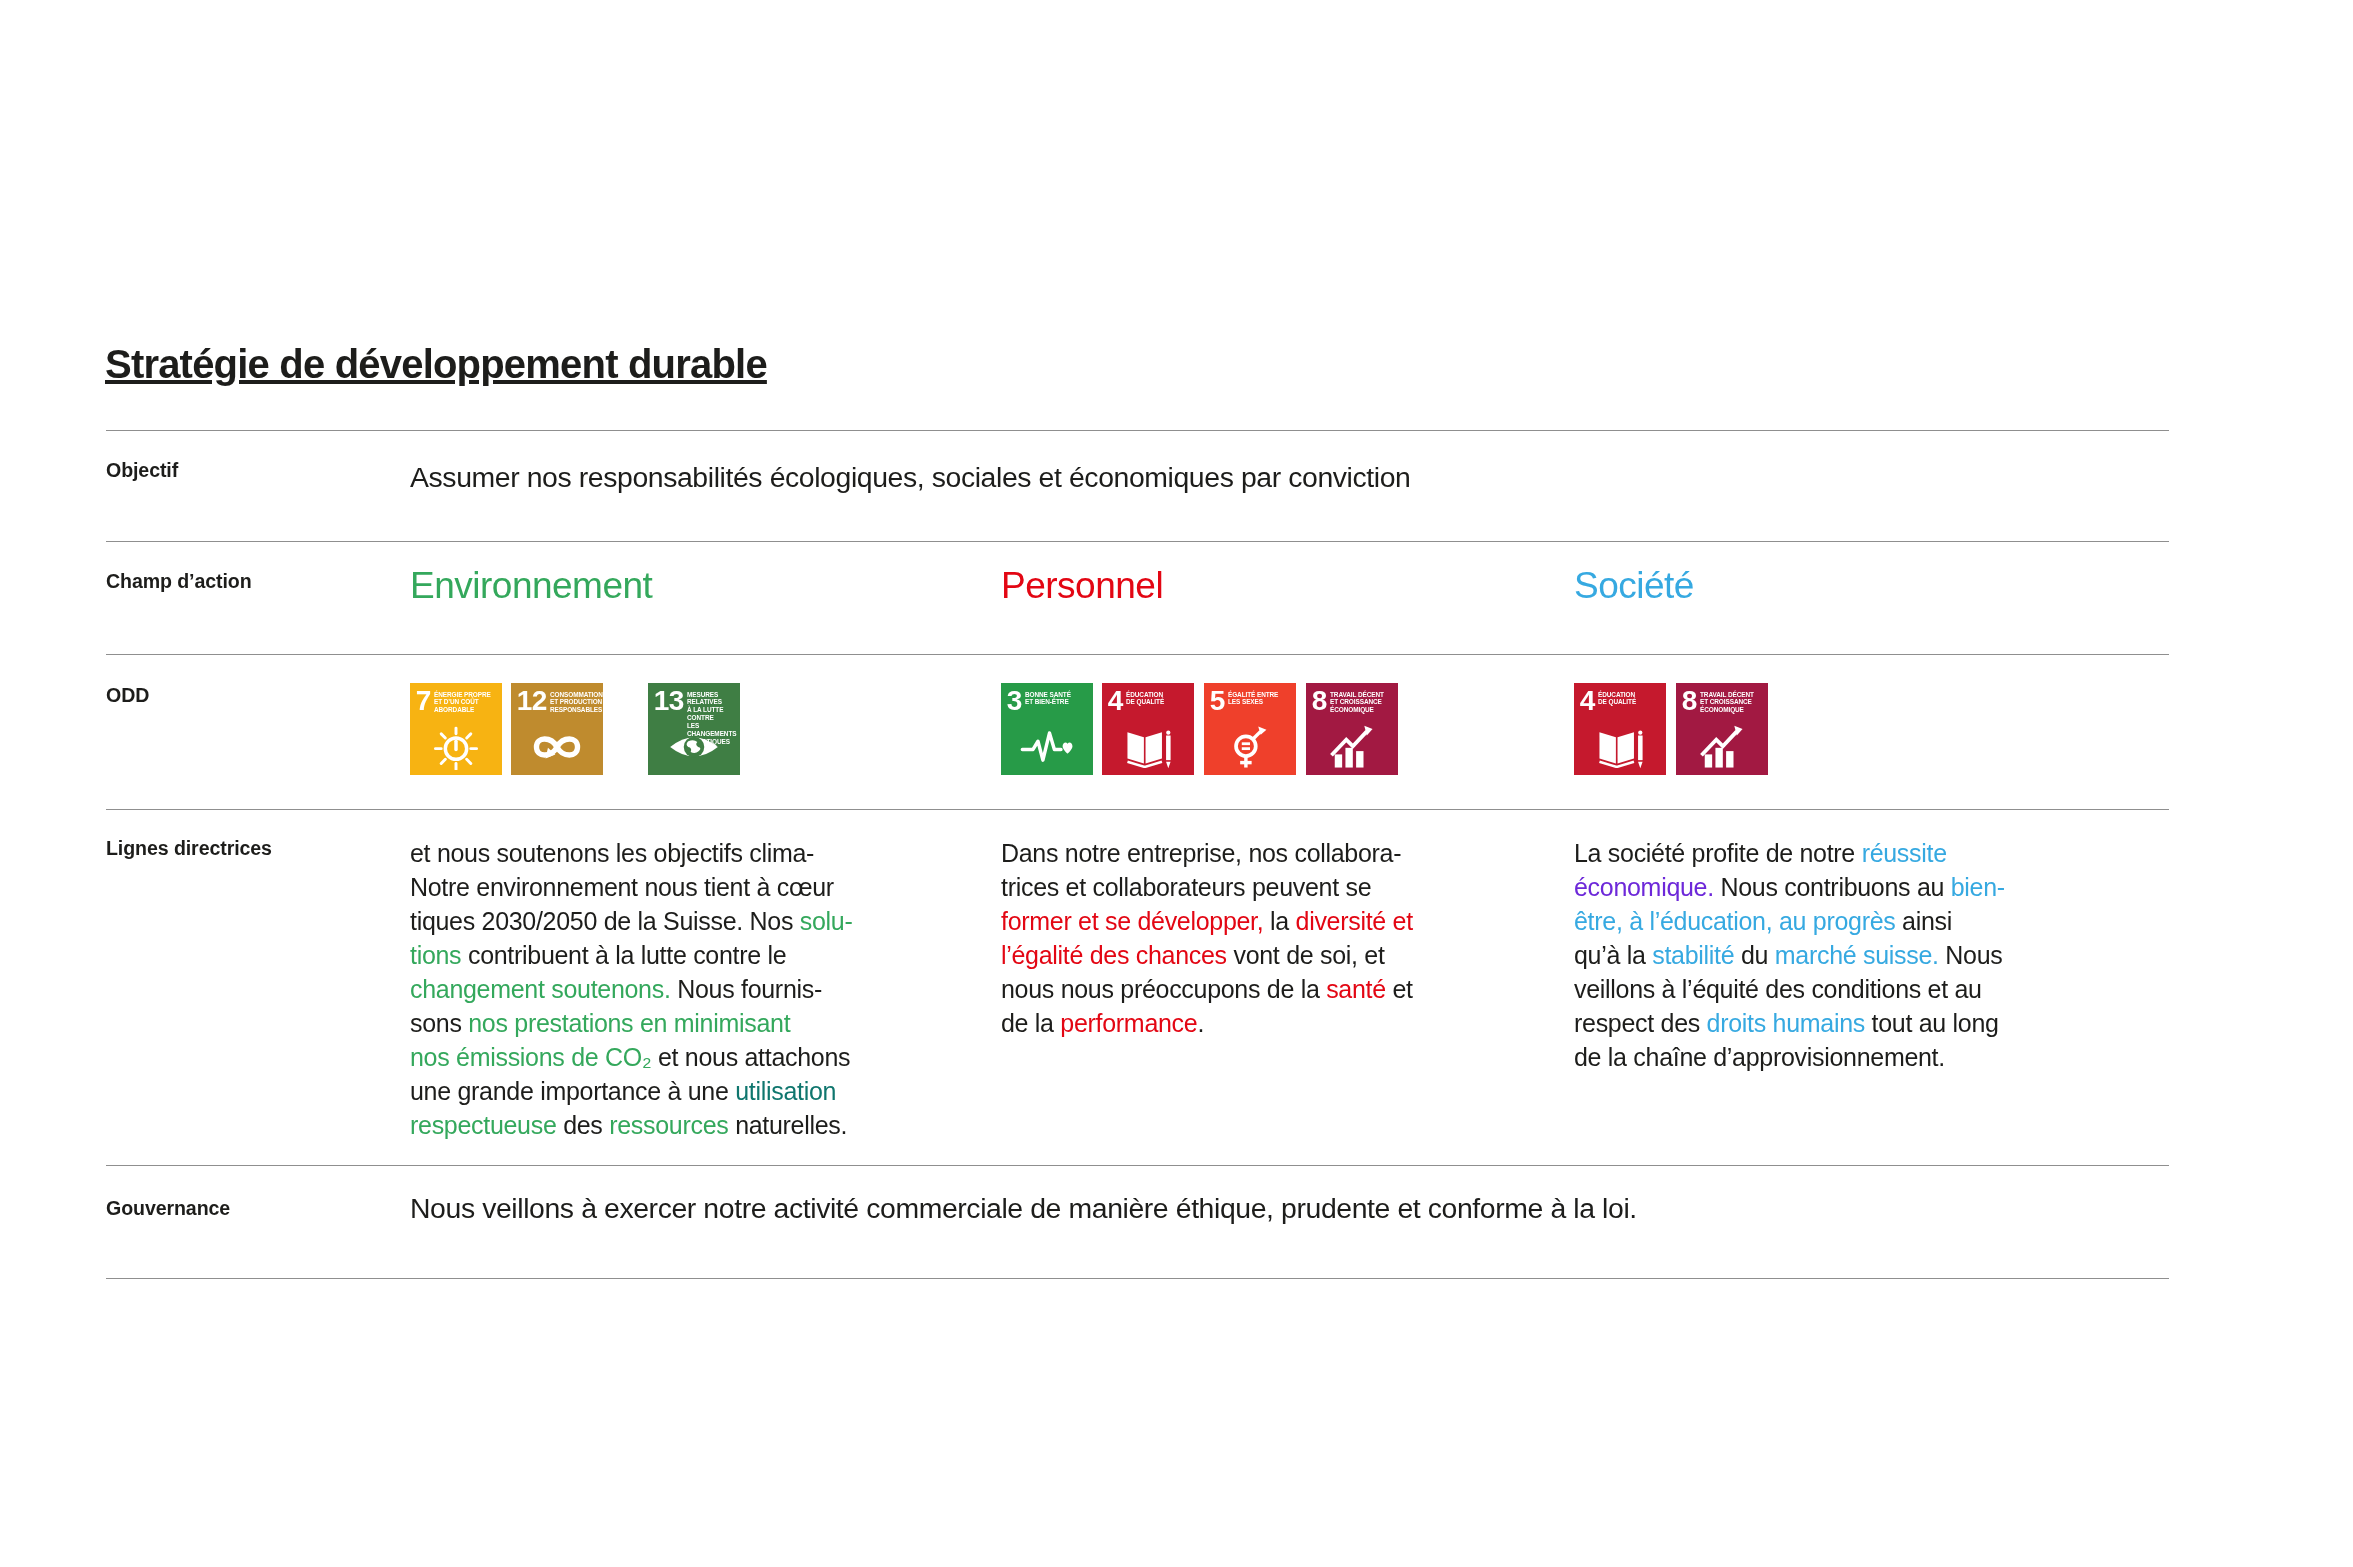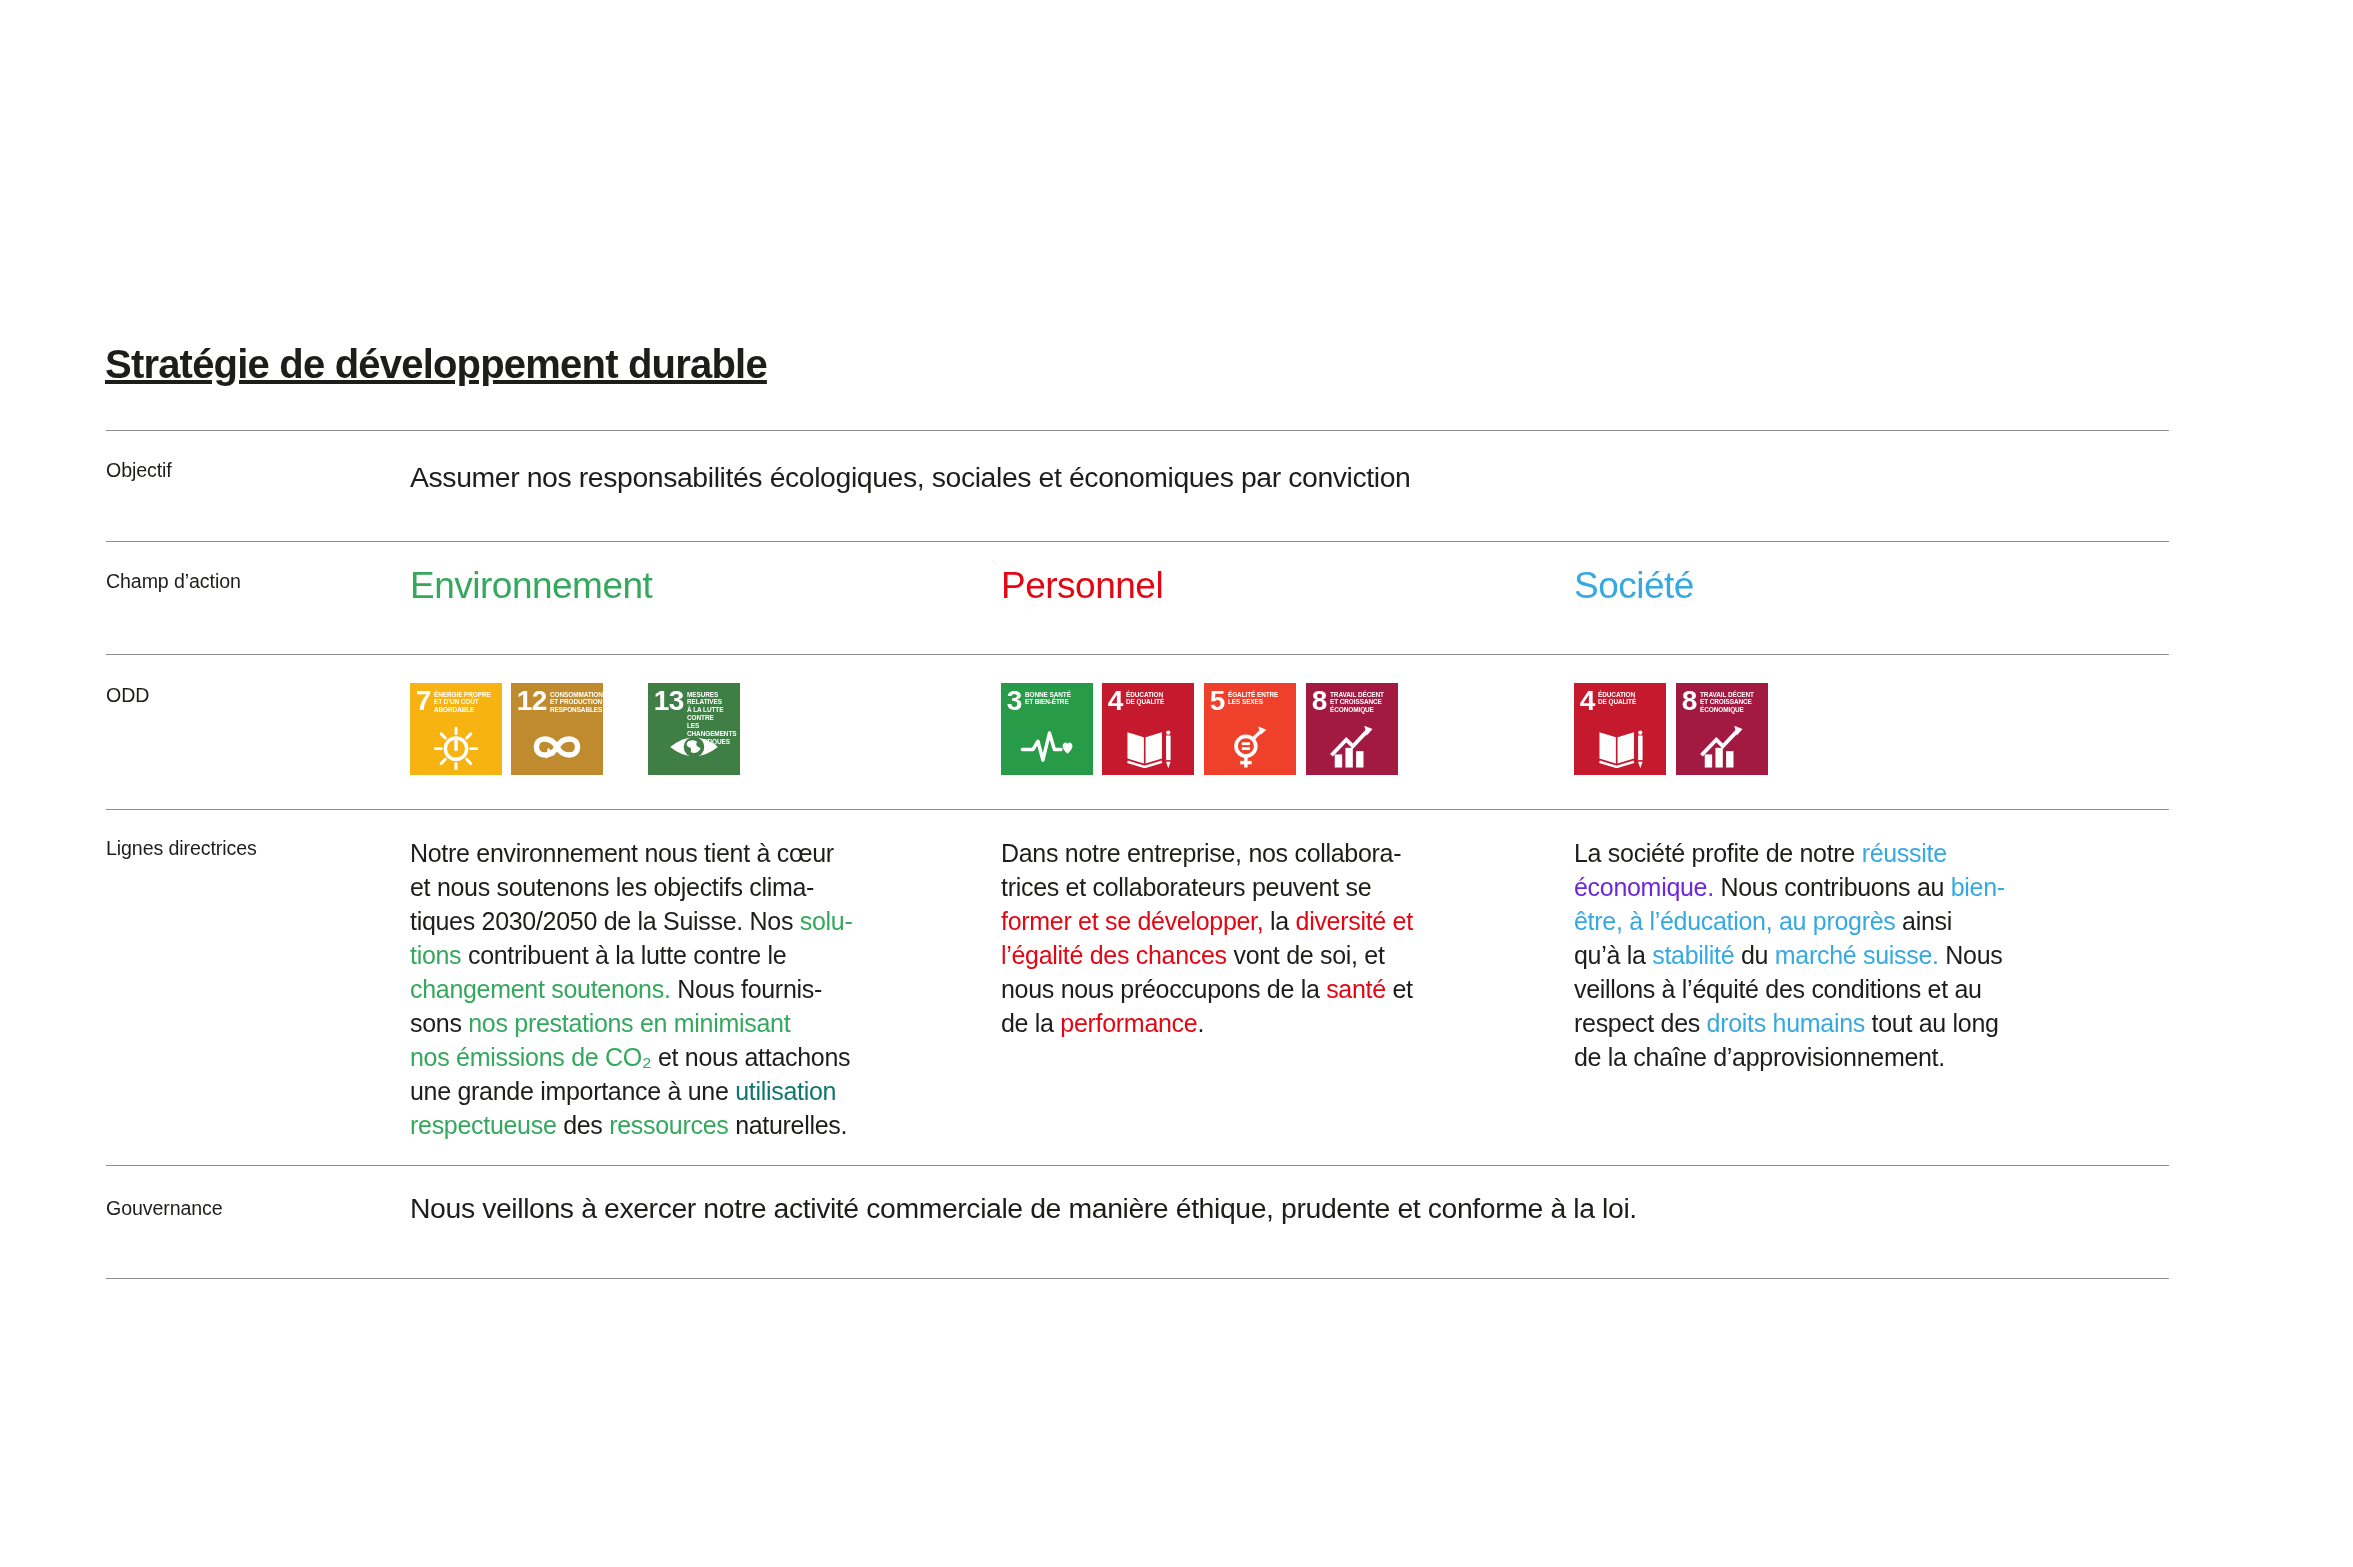--- a/index.html
+++ b/index.html
@@ -1,21 +1,21 @@
 <!DOCTYPE html>
 <html style="font-size:10px"><head>
 <meta charset="utf-8">
 <style>
   html,body{margin:0;padding:0;background:#ffffff;}
   body{width:2354px;height:1567px;position:relative;overflow:hidden;
        font-family:"Liberation Sans","DejaVu Sans",sans-serif;color:#1d1d1b;}
   .abs{position:absolute;}
   #page-title{left:105px;top:315px;font-size:40px;font-weight:700;letter-spacing:-0.8px;white-space:nowrap;text-decoration:underline;}
   .rule{position:absolute;left:106px;width:2063px;height:1.3px;background:#8f8f8f;}
-  .row-label{position:absolute;left:106px;font-size:19.6px;font-weight:400;letter-spacing:-0.1px;white-space:nowrap;}
+  .row-label{position:absolute;left:106px;font-size:19.6px;font-weight:700;letter-spacing:-0.1px;white-space:nowrap;}
   .row-value{position:absolute;left:410px;font-size:28.4px;font-weight:500;letter-spacing:-0.4px;white-space:nowrap;line-height:35px;}
   .champ-heading{position:absolute;top:567px;font-size:37px;font-weight:500;letter-spacing:-0.5px;white-space:nowrap;line-height:1;}
   .sdg-icon{position:absolute;top:683px;width:92px;height:92px;overflow:hidden;}
   .sdg-head{position:absolute;left:5.7px;top:5.7px;right:2.5px;display:flex;align-items:flex-start;gap:3.8px;color:#fff;}
   .sdg-number{font-size:28px;font-weight:700;line-height:0.88;letter-spacing:-0.6px;}
   .sdg-label{font-size:7px;font-weight:700;line-height:1.12;letter-spacing:-0.1px;white-space:pre-line;
              transform:scaleX(0.92);transform-origin:left top;padding-top:1.9px;}
   .sdg-glyph-wrap{position:absolute;left:0;right:0;bottom:5px;display:flex;justify-content:center;}
   .sdg-glyph{width:56px;height:46px;display:block;}
   .para{position:absolute;top:836px;font-size:25px;font-weight:400;letter-spacing:-0.3px;}
@@ -96,22 +96,22 @@
         </div>
         <div class="sdg-glyph-wrap">
           <svg class="sdg-glyph" viewBox="0 0 64 56" style="color:#3f7e44">
             <path d="M3 28 Q32 5 61 28 Q32 51 3 28 Z" fill="#fff"></path>
             <circle cx="32" cy="28" r="12.5" fill="currentColor"></circle>
             <path d="M25 21 q7 -3 11 1 q-3 3 1 6 q5 1 1 5 q-5 4 -10 1 q2 -5 -3 -6 q-4 -3 0 -7" fill="#fff"></path>
           </svg>
         </div>
       </div>
       <div class="para" style="left: 410px;">
+        <div class="line"><span>et nous soutenons les objectifs clima-</span></div>
         <div class="line"><span>Notre environnement nous tient à cœur</span></div>
-        <div class="line"><span>et nous soutenons les objectifs clima-</span></div>
         <div class="line"><span>tiques 2030/2050 de la Suisse. Nos </span><span style="color: rgb(52, 168, 92);">solu-</span></div>
         <div class="line"><span style="color: rgb(52, 168, 92);">tions</span><span> contribuent à la lutte contre le</span></div>
         <div class="line"><span style="color: rgb(52, 168, 92);">changement soutenons.</span><span> Nous fournis-</span></div>
         <div class="line"><span>sons </span><span style="color: rgb(52, 168, 92);">nos prestations en minimisant</span></div>
         <div class="line"><span style="color: rgb(52, 168, 92);">nos émissions de CO₂</span><span> et nous attachons</span></div>
         <div class="line"><span>une grande importance à une </span><span style="color: #0f766e;">utilisation</span></div>
         <div class="line"><span style="color: rgb(52, 168, 92);">respectueuse</span><span> des </span><span style="color: rgb(52, 168, 92);">ressources</span><span> naturelles.</span></div>
       </div>
       <div class="champ-heading" style="left: 1001px; color: rgb(227, 6, 19);">Personnel</div>
       <div class="sdg-icon" style="left: 1001px; background: rgb(39, 155, 72);">

